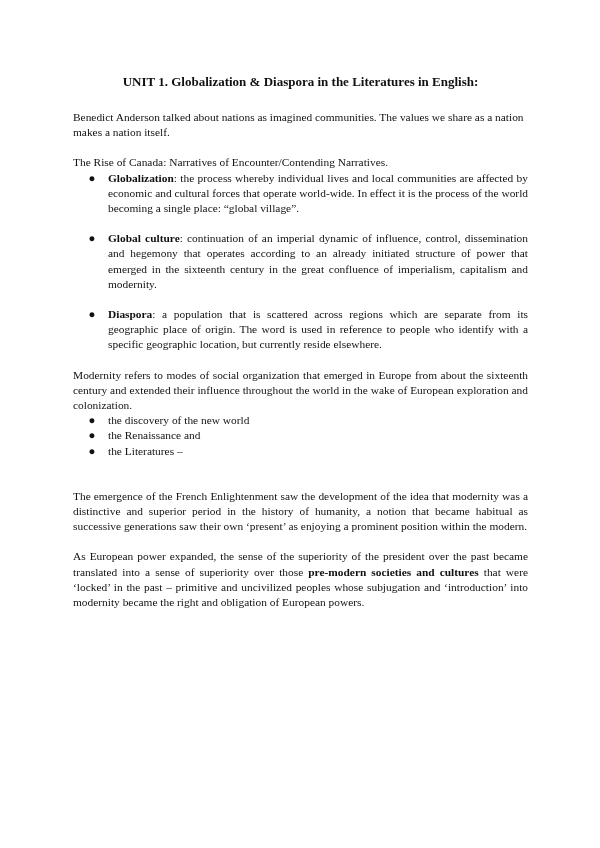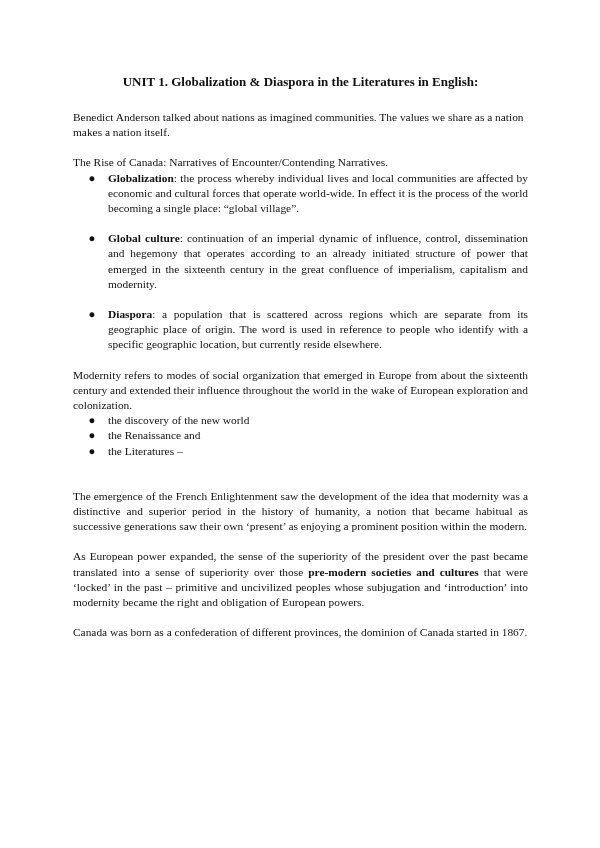--- a/index.html
+++ b/index.html
@@ -84,15 +84,14 @@
   <div class="gap"></div>
 
   <p>The emergence of the French Enlightenment saw the development of the idea that modernity was a distinctive and superior period in the history of humanity, a notion that became habitual as successive generations saw their own ‘present’ as enjoying a prominent position within the modern.</p>
 
   <div class="gap"></div>
 
   <p><span>As European power expanded, the sense of the superiority of the president over the past became translated into a sense of superiority over those </span><span class="b">pre-modern societies and cultures</span><span> that were ‘locked’ in the past – primitive and uncivilized peoples whose subjugation and ‘introduction’ into modernity became the right and obligation of European powers.</span></p>
 
   <div class="gap"></div>
 
-  <p class="left"><span>Canada was born as a </span><span class="u">confederation</span><span> of different provinces, the dominion of Canada started in 1867.</span></p>
 
 </div>
 
 </body></html>

